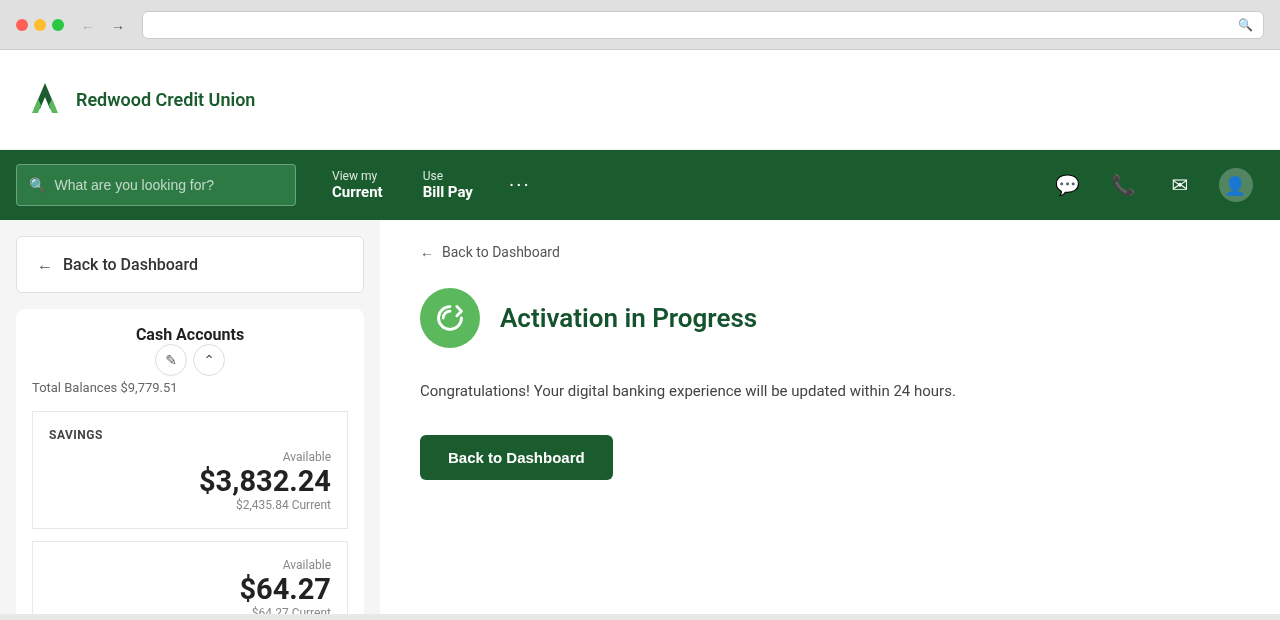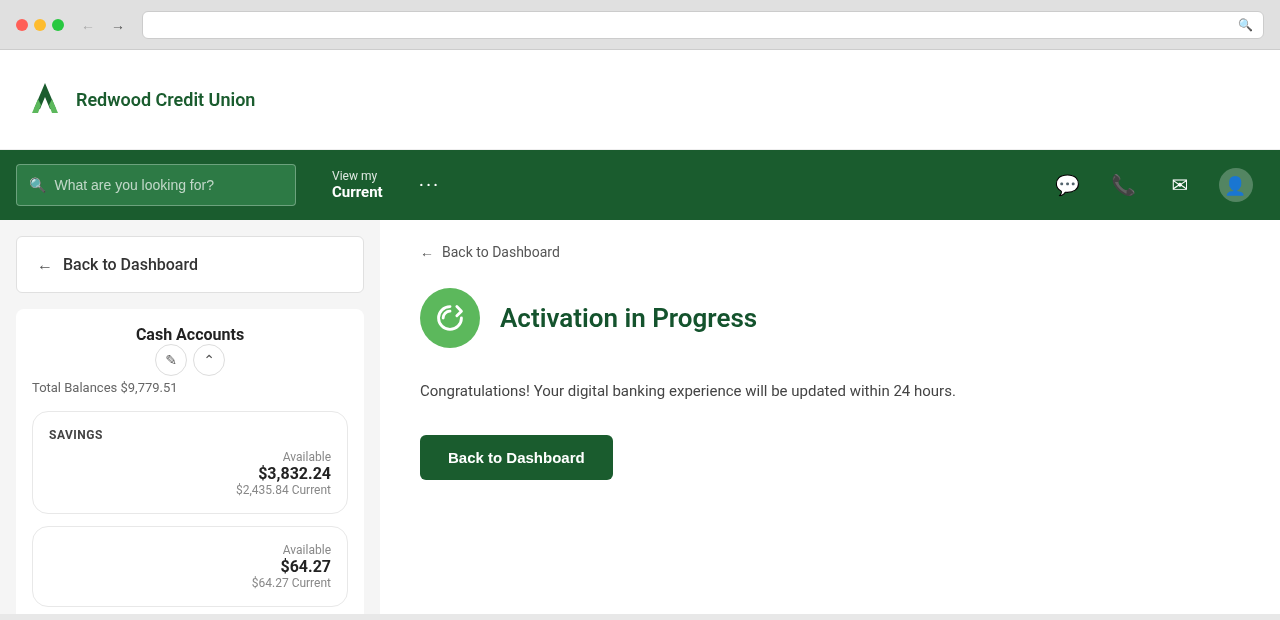--- a/index.html
+++ b/index.html
@@ -161,29 +161,29 @@
       align-items: center;
       justify-content: center;
       cursor: pointer;
       font-size: 14px;
       color: #555;
     }
     .total-balance { font-size: 13px; color: #666; margin-bottom: 16px; }
 
     .account-card {
       border: 1px solid #e8e8e8;
-      border-radius: 16px;
+      border-radius: 0;
       padding: 16px;
       margin-bottom: 12px;
       cursor: pointer;
     }
     .account-type { font-size: 12px; font-weight: 700; color: #444; letter-spacing: 0.5px; margin-bottom: 8px; }
     .account-balance-row { display: flex; flex-direction: column; align-items: flex-end; }
     .balance-label { font-size: 12px; color: #888; }
-    .balance-amount { font-size: 16px; font-weight: 700; color: #222; }
+    .balance-amount { font-size: 29px; font-weight: 700; color: #222; }
     .balance-current { font-size: 12px; color: #888; }
 
     
     .right-content {
       flex: 1;
       background: white;
       padding: 24px 40px;
       overflow-y: auto;
     }
     .back-link {
@@ -277,20 +277,24 @@
   <div class="nav-bar">
     <div class="search-container">
       <span class="search-icon-nav">🔍</span>
       <input class="search-input-nav" type="text" placeholder="What are you looking for?" style="">
     </div>
 
     <div class="nav-items">
       <div class="nav-item">
         <span class="nav-item-sub">View my</span>
         <span class="nav-item-main">Current</span>
+      </div>
+      <div class="nav-item">
+        <span class="nav-item-sub">Use</span>
+        <span class="nav-item-main">Bill Pay</span>
       </div>
       <div class="nav-more">···</div>
     </div>
 
     <div class="nav-icons">
       <div class="nav-icon-btn">
         <span>💬</span>
       </div>
       <div class="nav-icon-btn">
         <span>📞</span>

